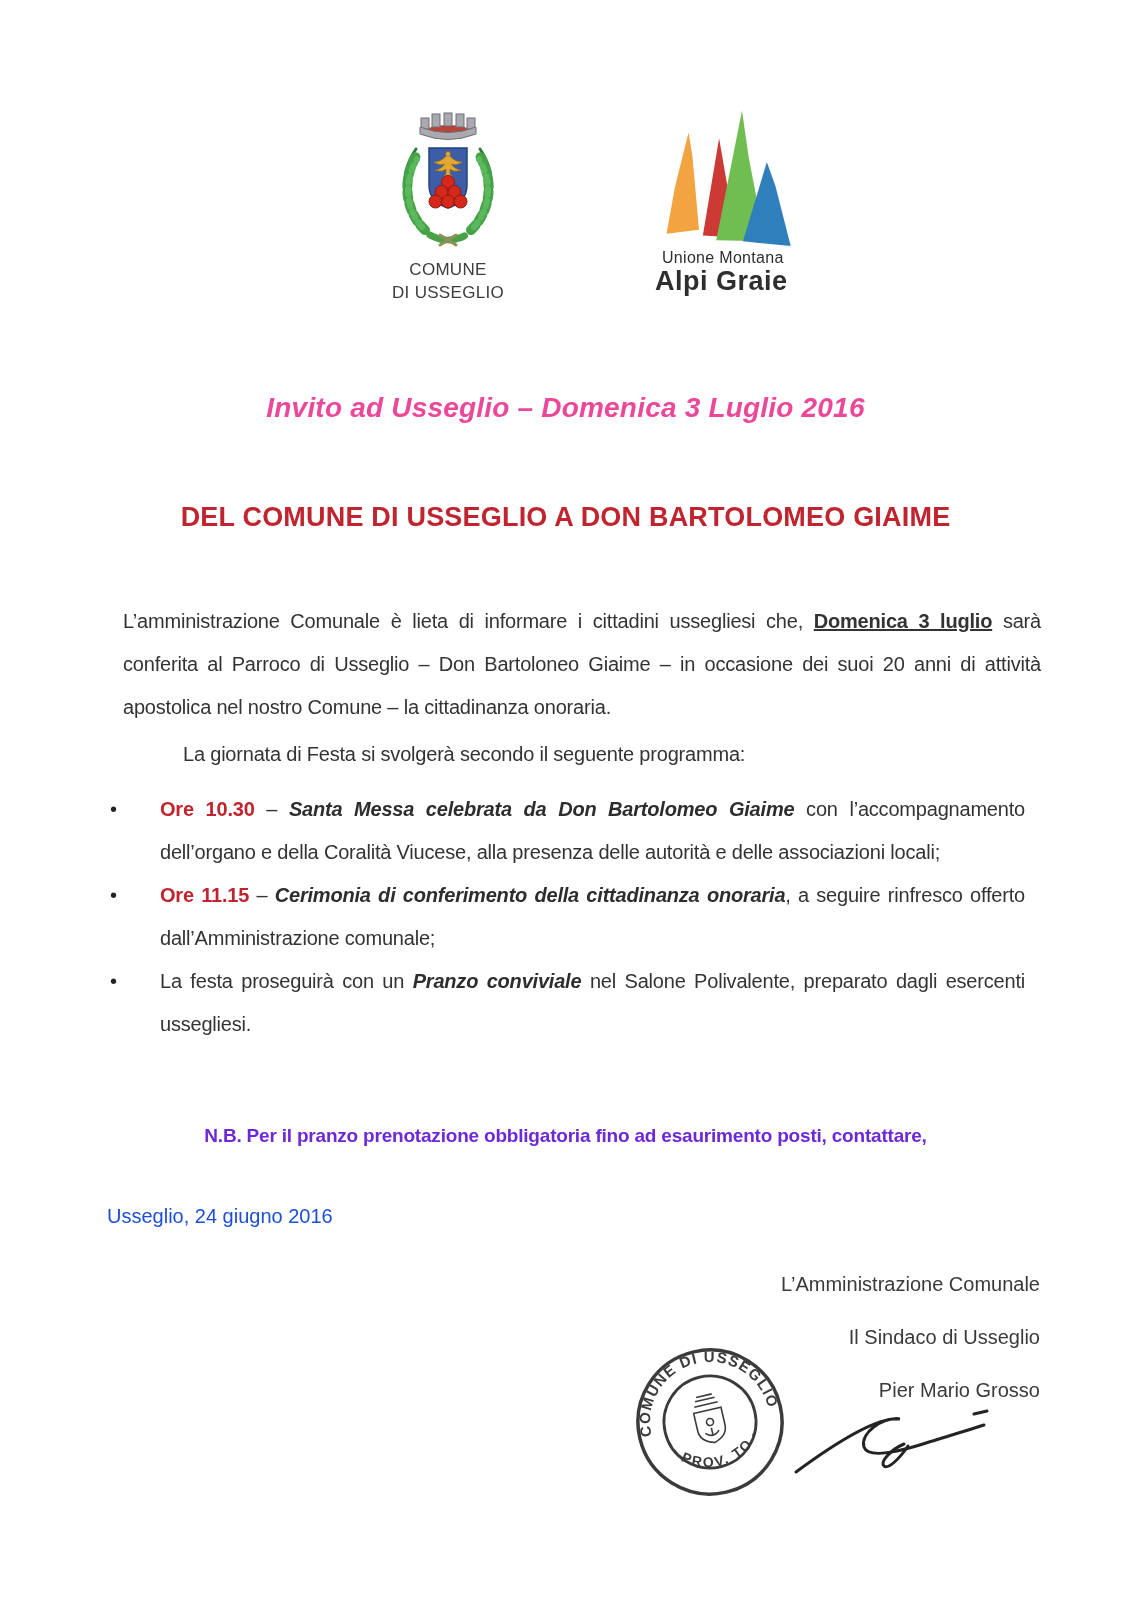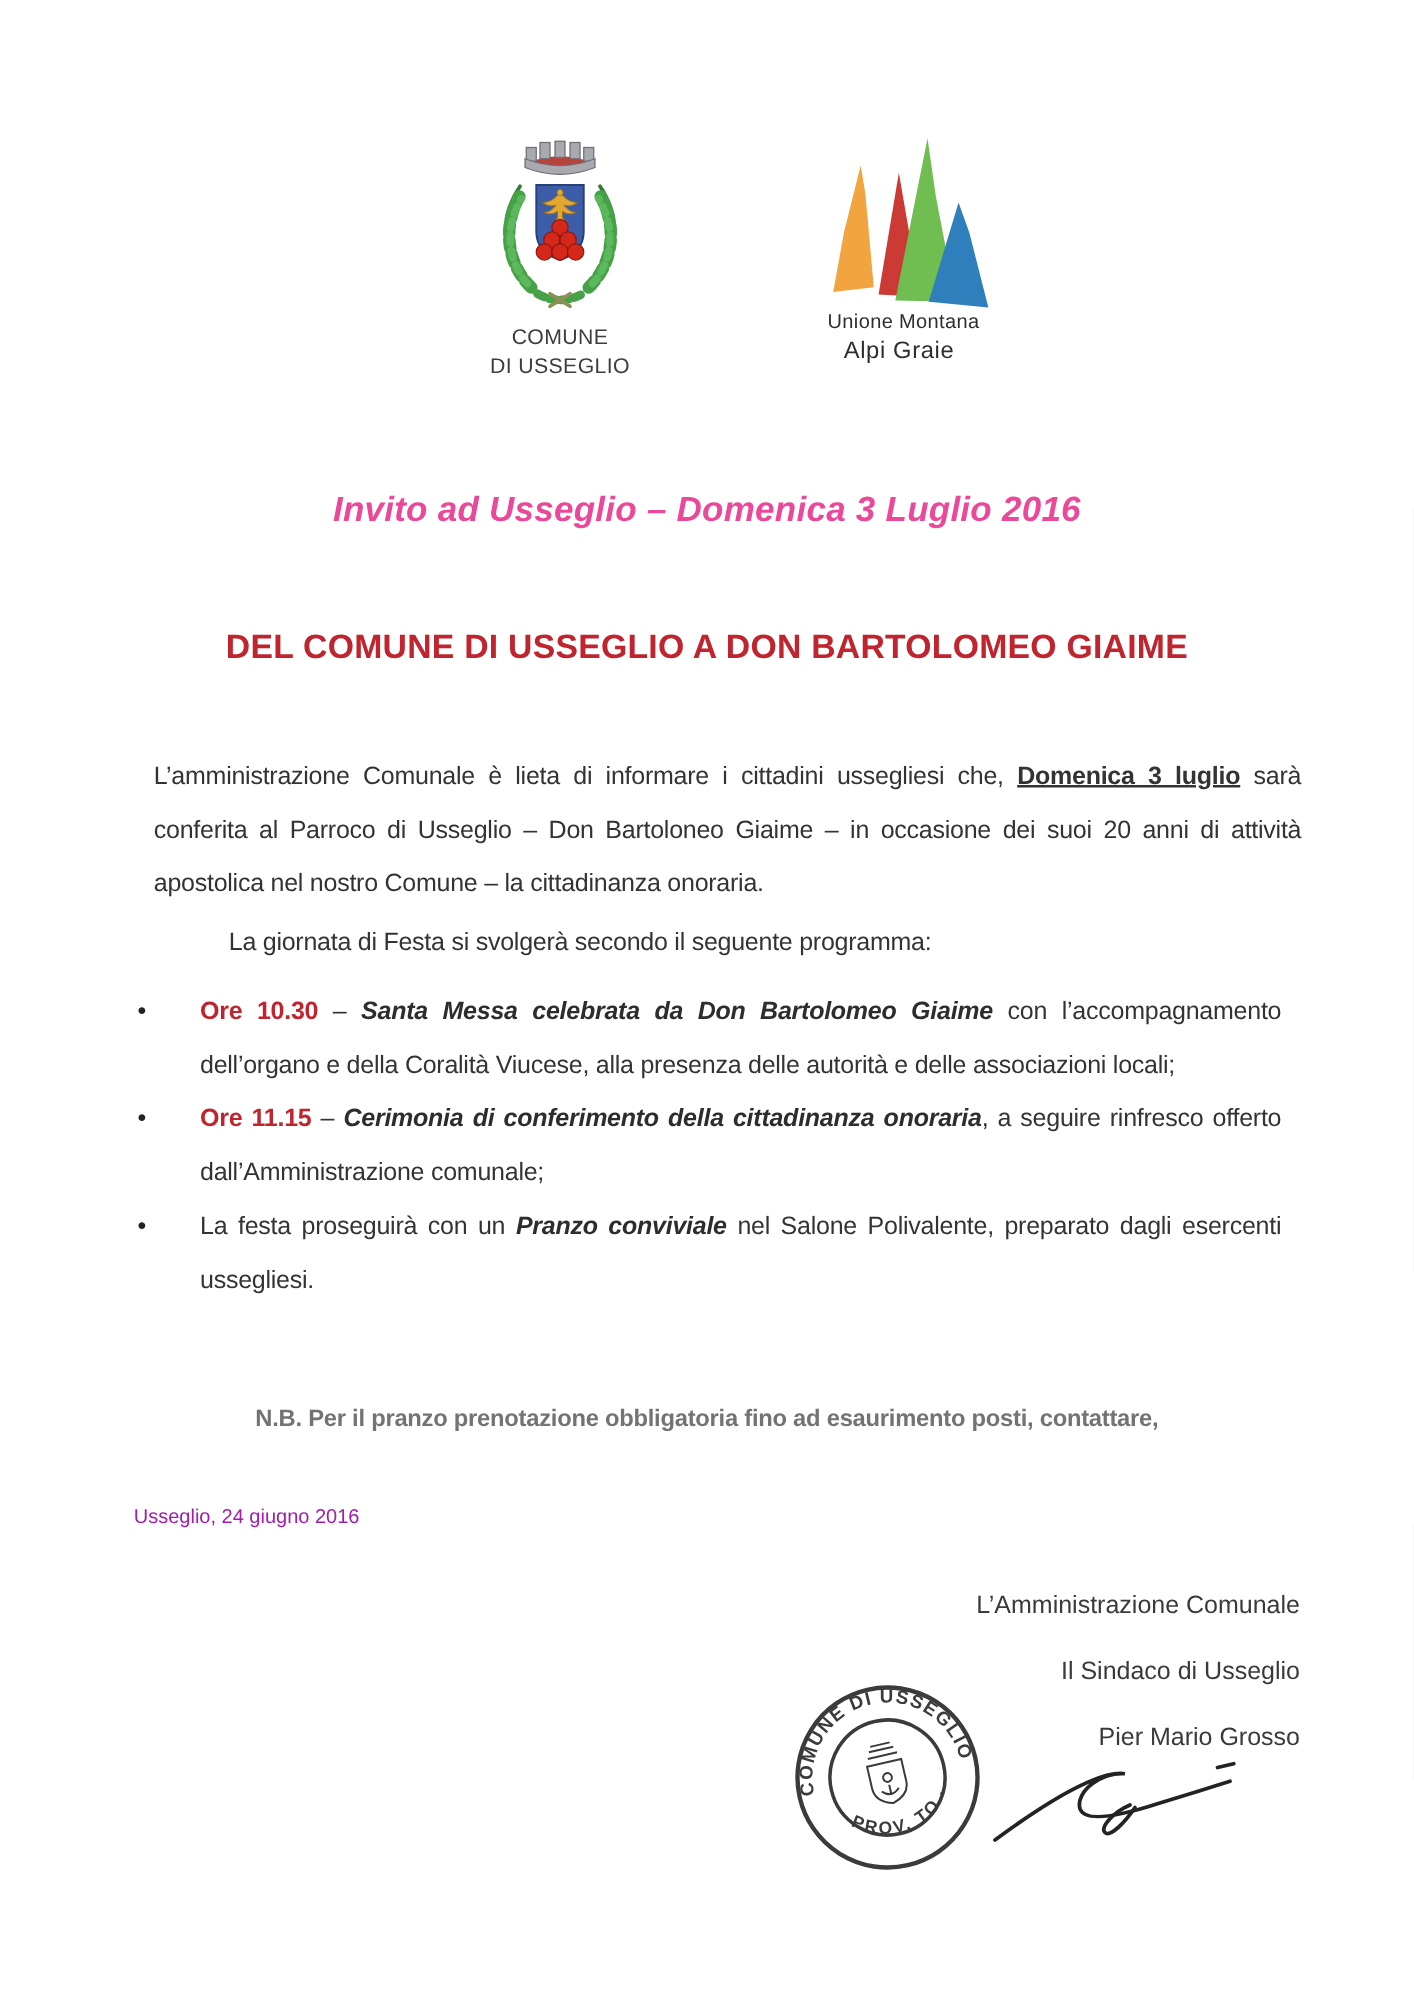--- a/index.html
+++ b/index.html
@@ -19,21 +19,21 @@
   }
   
   .crest-svg{position:absolute;left:392px;top:93px;width:112px;height:158px;}
   .crest-caption{
     position:absolute;left:374px;top:258px;width:148px;
     text-align:center;font-size:17px;line-height:23px;color:#3d3d3d;letter-spacing:.3px;
   }
   .mountains-svg{position:absolute;left:648px;top:100px;width:146px;height:148px;}
   .um-block{position:absolute;left:655px;top:249px;width:220px;color:#2e2e2e;}
   .um-line1{font-size:16px;letter-spacing:.3px;padding-left:7px;}
-  .um-line2{font-size:19px;font-weight:normal;letter-spacing:.5px;line-height:28px;margin-left:20px;}
+  .um-line2{font-size:27px;font-weight:bold;letter-spacing:.5px;line-height:28px;}
   
   .doc-title{
     position:absolute;left:0;top:392px;width:100%;
     text-align:center;font-size:28px;font-weight:bold;font-style:italic;color:#ec4899;
     letter-spacing:.2px;
   }
   .red-heading{
     position:absolute;left:0;width:100%;text-align:center;
     font-size:27px;font-weight:bold;color:var(--red);letter-spacing:.2px;
   }
@@ -44,22 +44,22 @@
   .intro{top:600px;text-align:justify;margin-left:16px;}
   .intro .hl{font-weight:bold;text-decoration:underline;}
   .prog-intro{top:733px;text-indent:76px;}
   .prog-list{top:788px;}
   .prog-item{position:relative;padding-left:53px;text-align:justify;}
   .prog-item .marker{position:absolute;left:3px;top:0;font-size:20px;color:#222;}
   .prog-item .time{color:var(--red);font-weight:bold;}
   .prog-item .event{font-weight:bold;font-style:italic;color:#2d2d2d;}
   
   .note{position:absolute;left:0;top:1112px;width:100%;text-align:center;
-        font-weight:bold;color:#737373;font-size:19px;line-height:47px;letter-spacing:-0.2px;}
-  .dateline{position:absolute;left:107px;top:1205px;font-size:16px;color:#a21caf;}
+        font-weight:bold;color:#6d28d9;font-size:19px;line-height:47px;letter-spacing:-0.2px;}
+  .dateline{position:absolute;left:107px;top:1205px;font-size:20px;color:#1d4ed8;}
   .closing{position:absolute;left:740px;top:1258px;width:300px;text-align:right;
            font-size:20px;line-height:53px;color:#3a3a3a;}
   
   .stamp-svg{position:absolute;left:630px;top:1342px;width:160px;height:160px;
              transform:rotate(-13deg);opacity:.92;}
   .signature-svg{position:absolute;left:788px;top:1392px;width:205px;height:92px;}
 </style>
 </head>
 <body>
 

